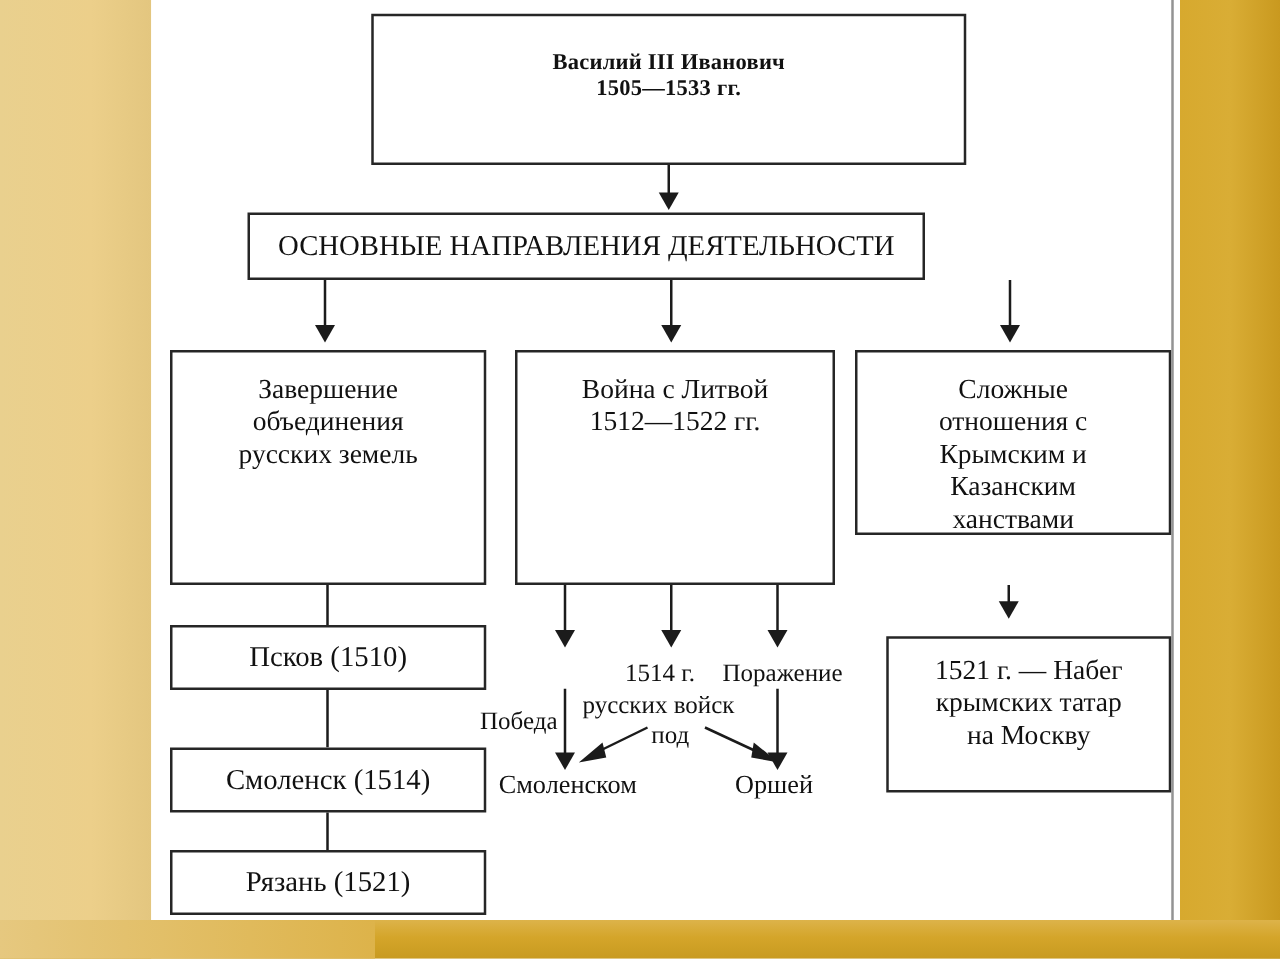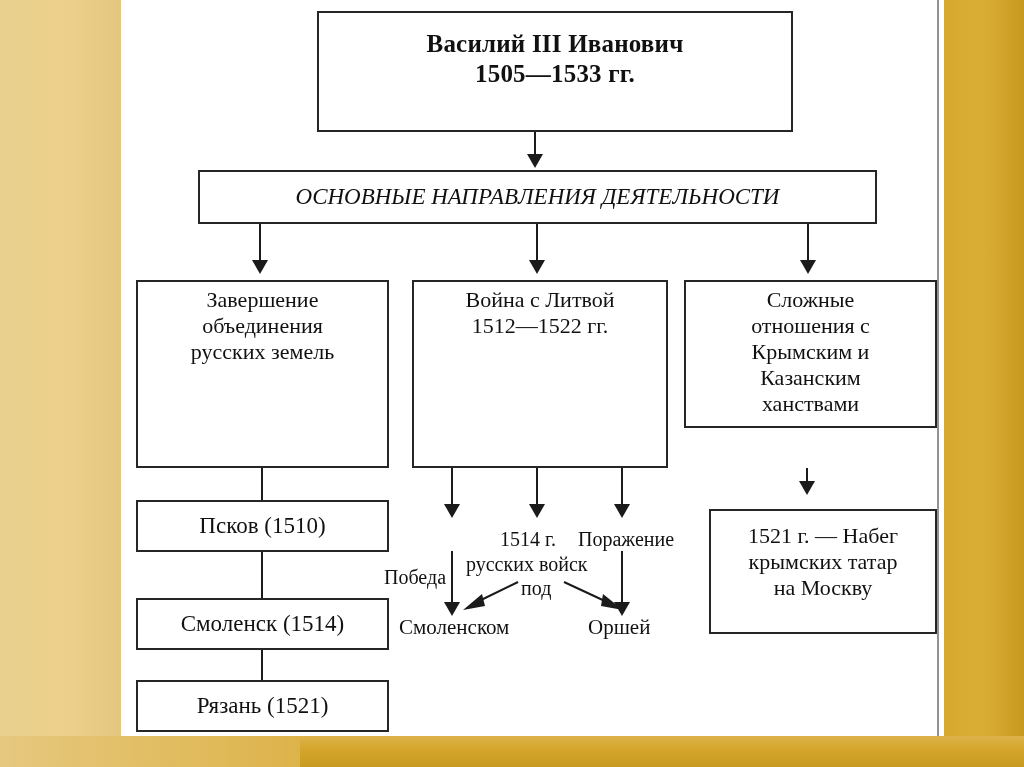--- a/index.html
+++ b/index.html
@@ -76,36 +76,34 @@
   .box .txt {
     display: block;
     width: 100%;
     white-space: pre-line;
   }
 
   .b-title {
     left: 297px; top: 11px;
     width: 476px; height: 121px;
     font-weight: bold;
-    font-size: 25px;
-    padding-top: 16px;
+    font-size: 18px;
+    padding-top: 26px;
     letter-spacing: .2px;
-    margin-left: 20px;
   }
   .b-directions {
     left: 198px; top: 170px;
-    width: 679px; height: 54px;
+    width: 542px; height: 54px;
     font-size: 23px;
     align-items: center;
     padding: 0 8px;
-    font-style: italic;
   }
   .b-col {
     font-size: 22px;
-    padding-top: 5px;
+    padding-top: 16px;
   }
   .b-col1 { left: 136px; top: 280px; width: 253px; height: 188px; }
   .b-col2 { left: 412px; top: 280px; width: 256px; height: 188px; }
   .b-col3 { left: 684px; top: 280px; width: 253px; height: 148px; }
 
   .b-city {
     left: 136px;
     width: 253px;
     height: 52px;
     font-size: 23px;

